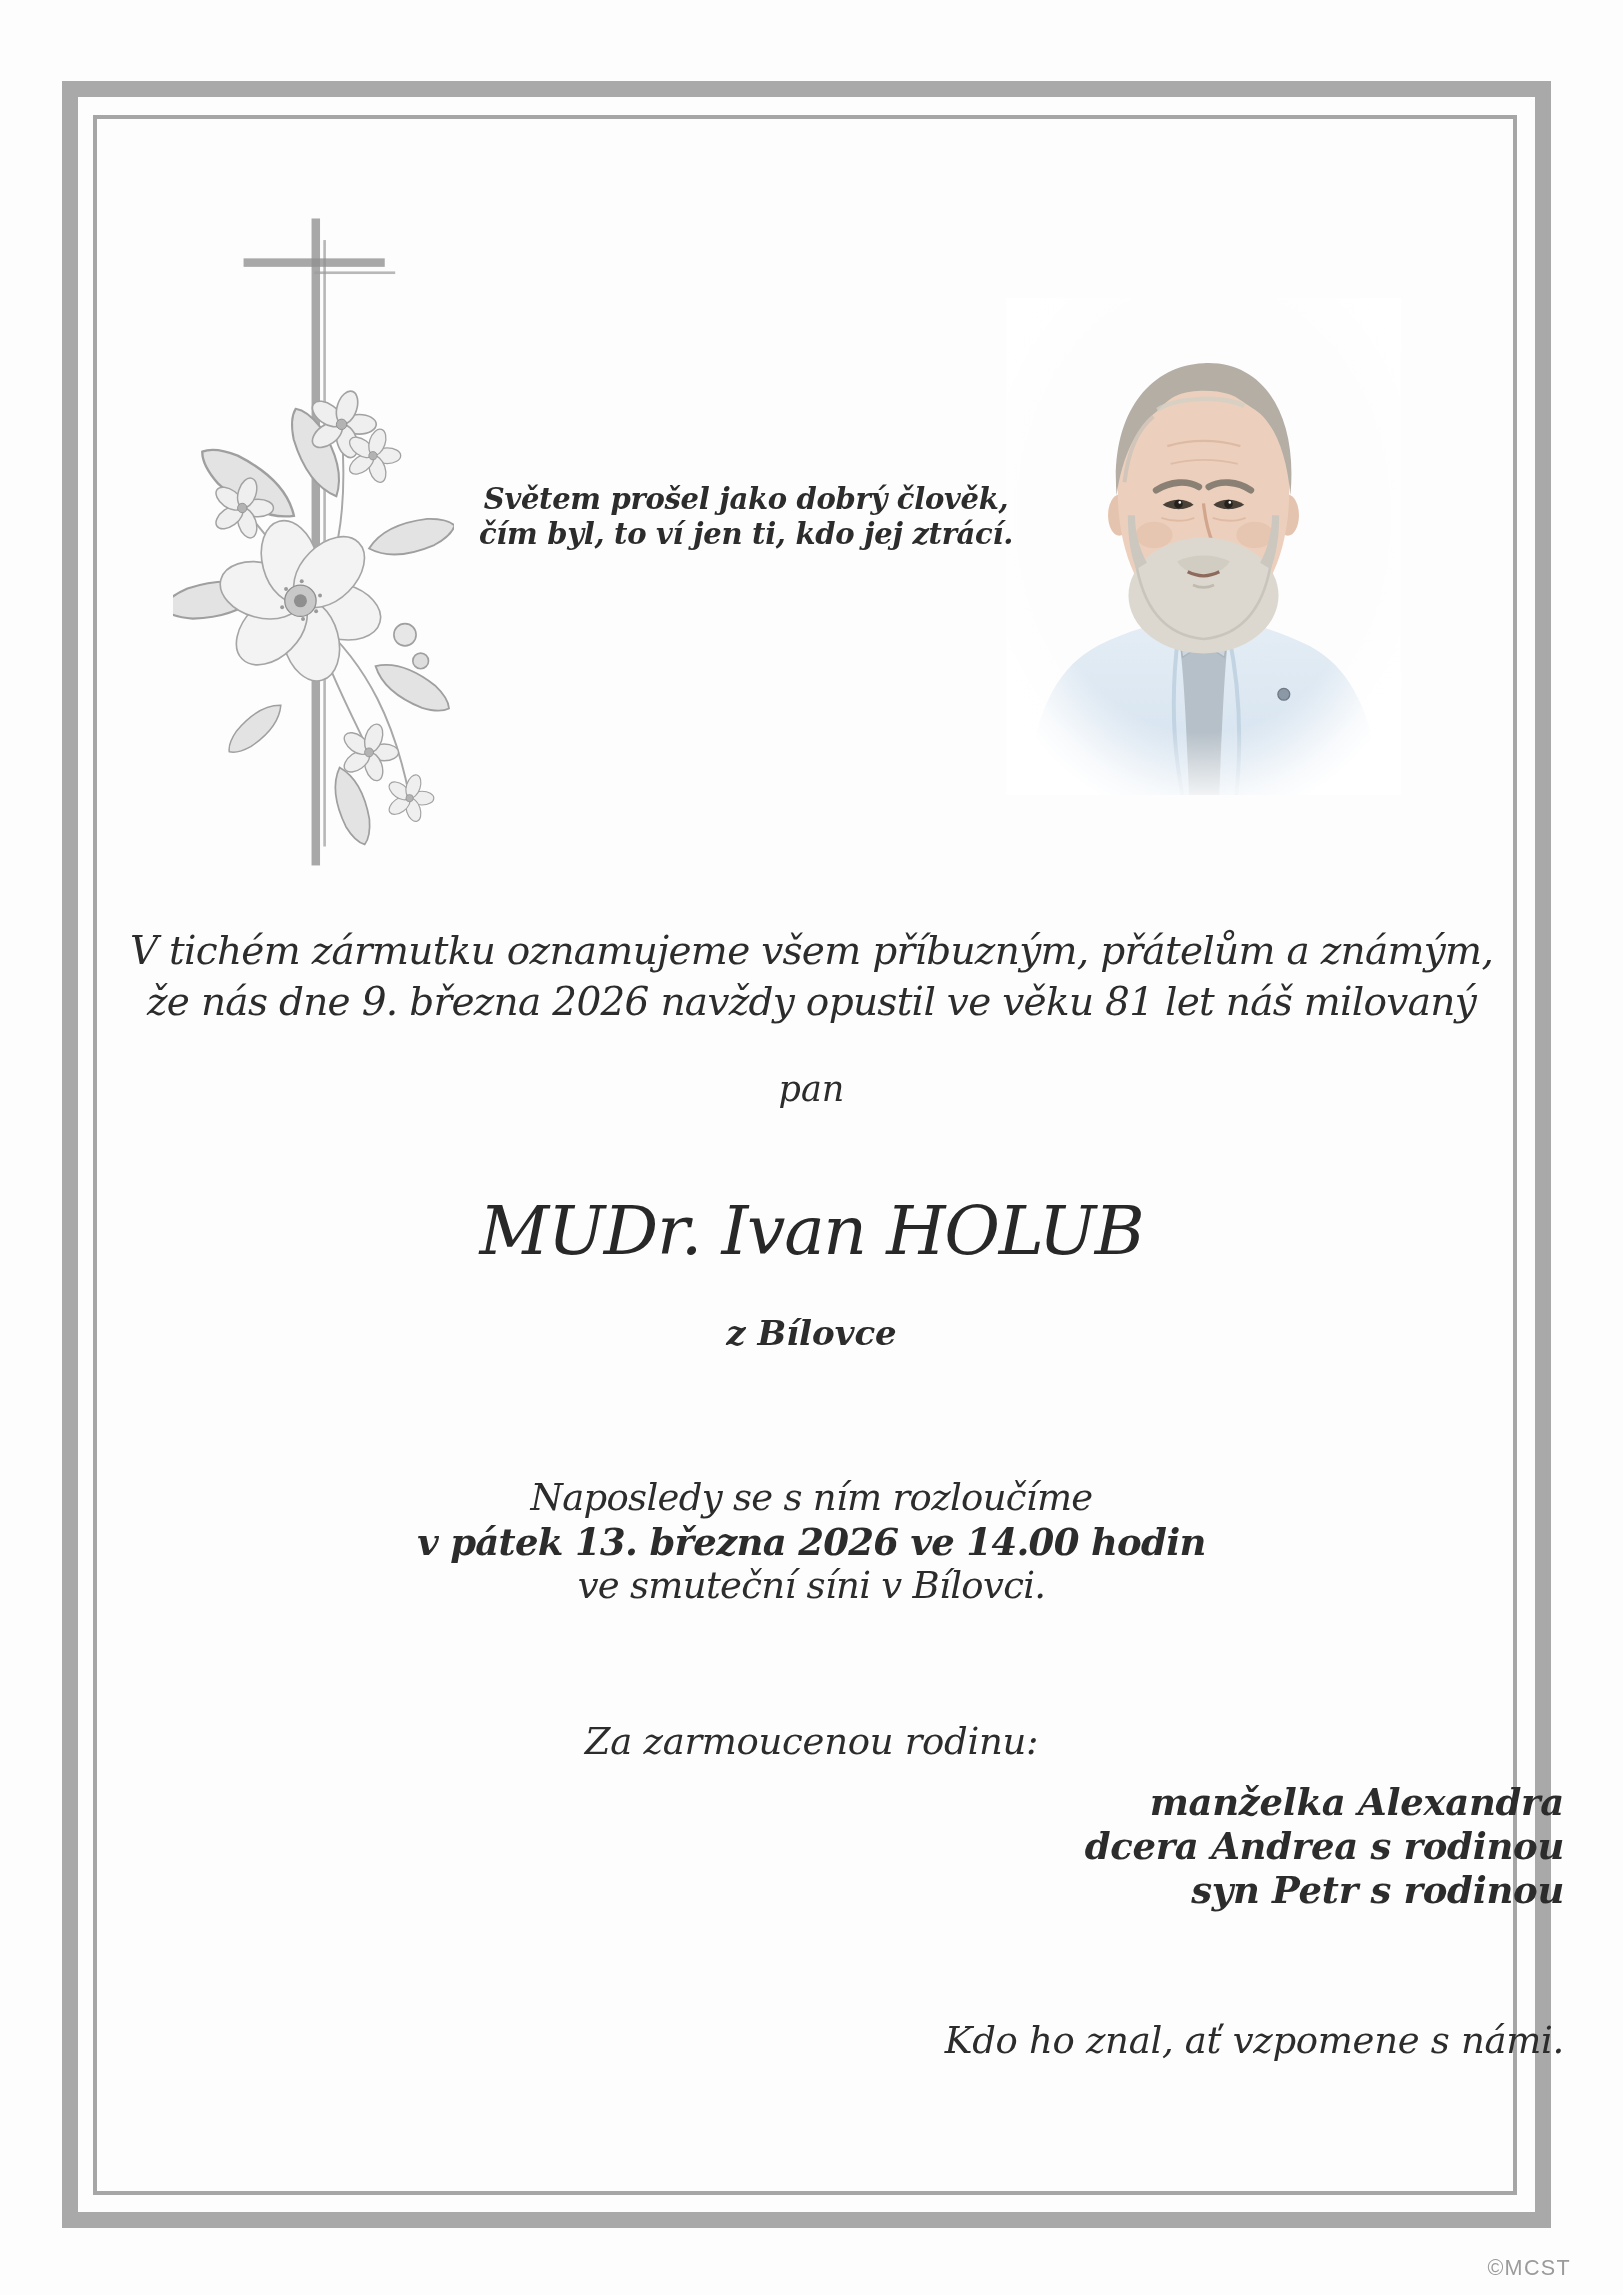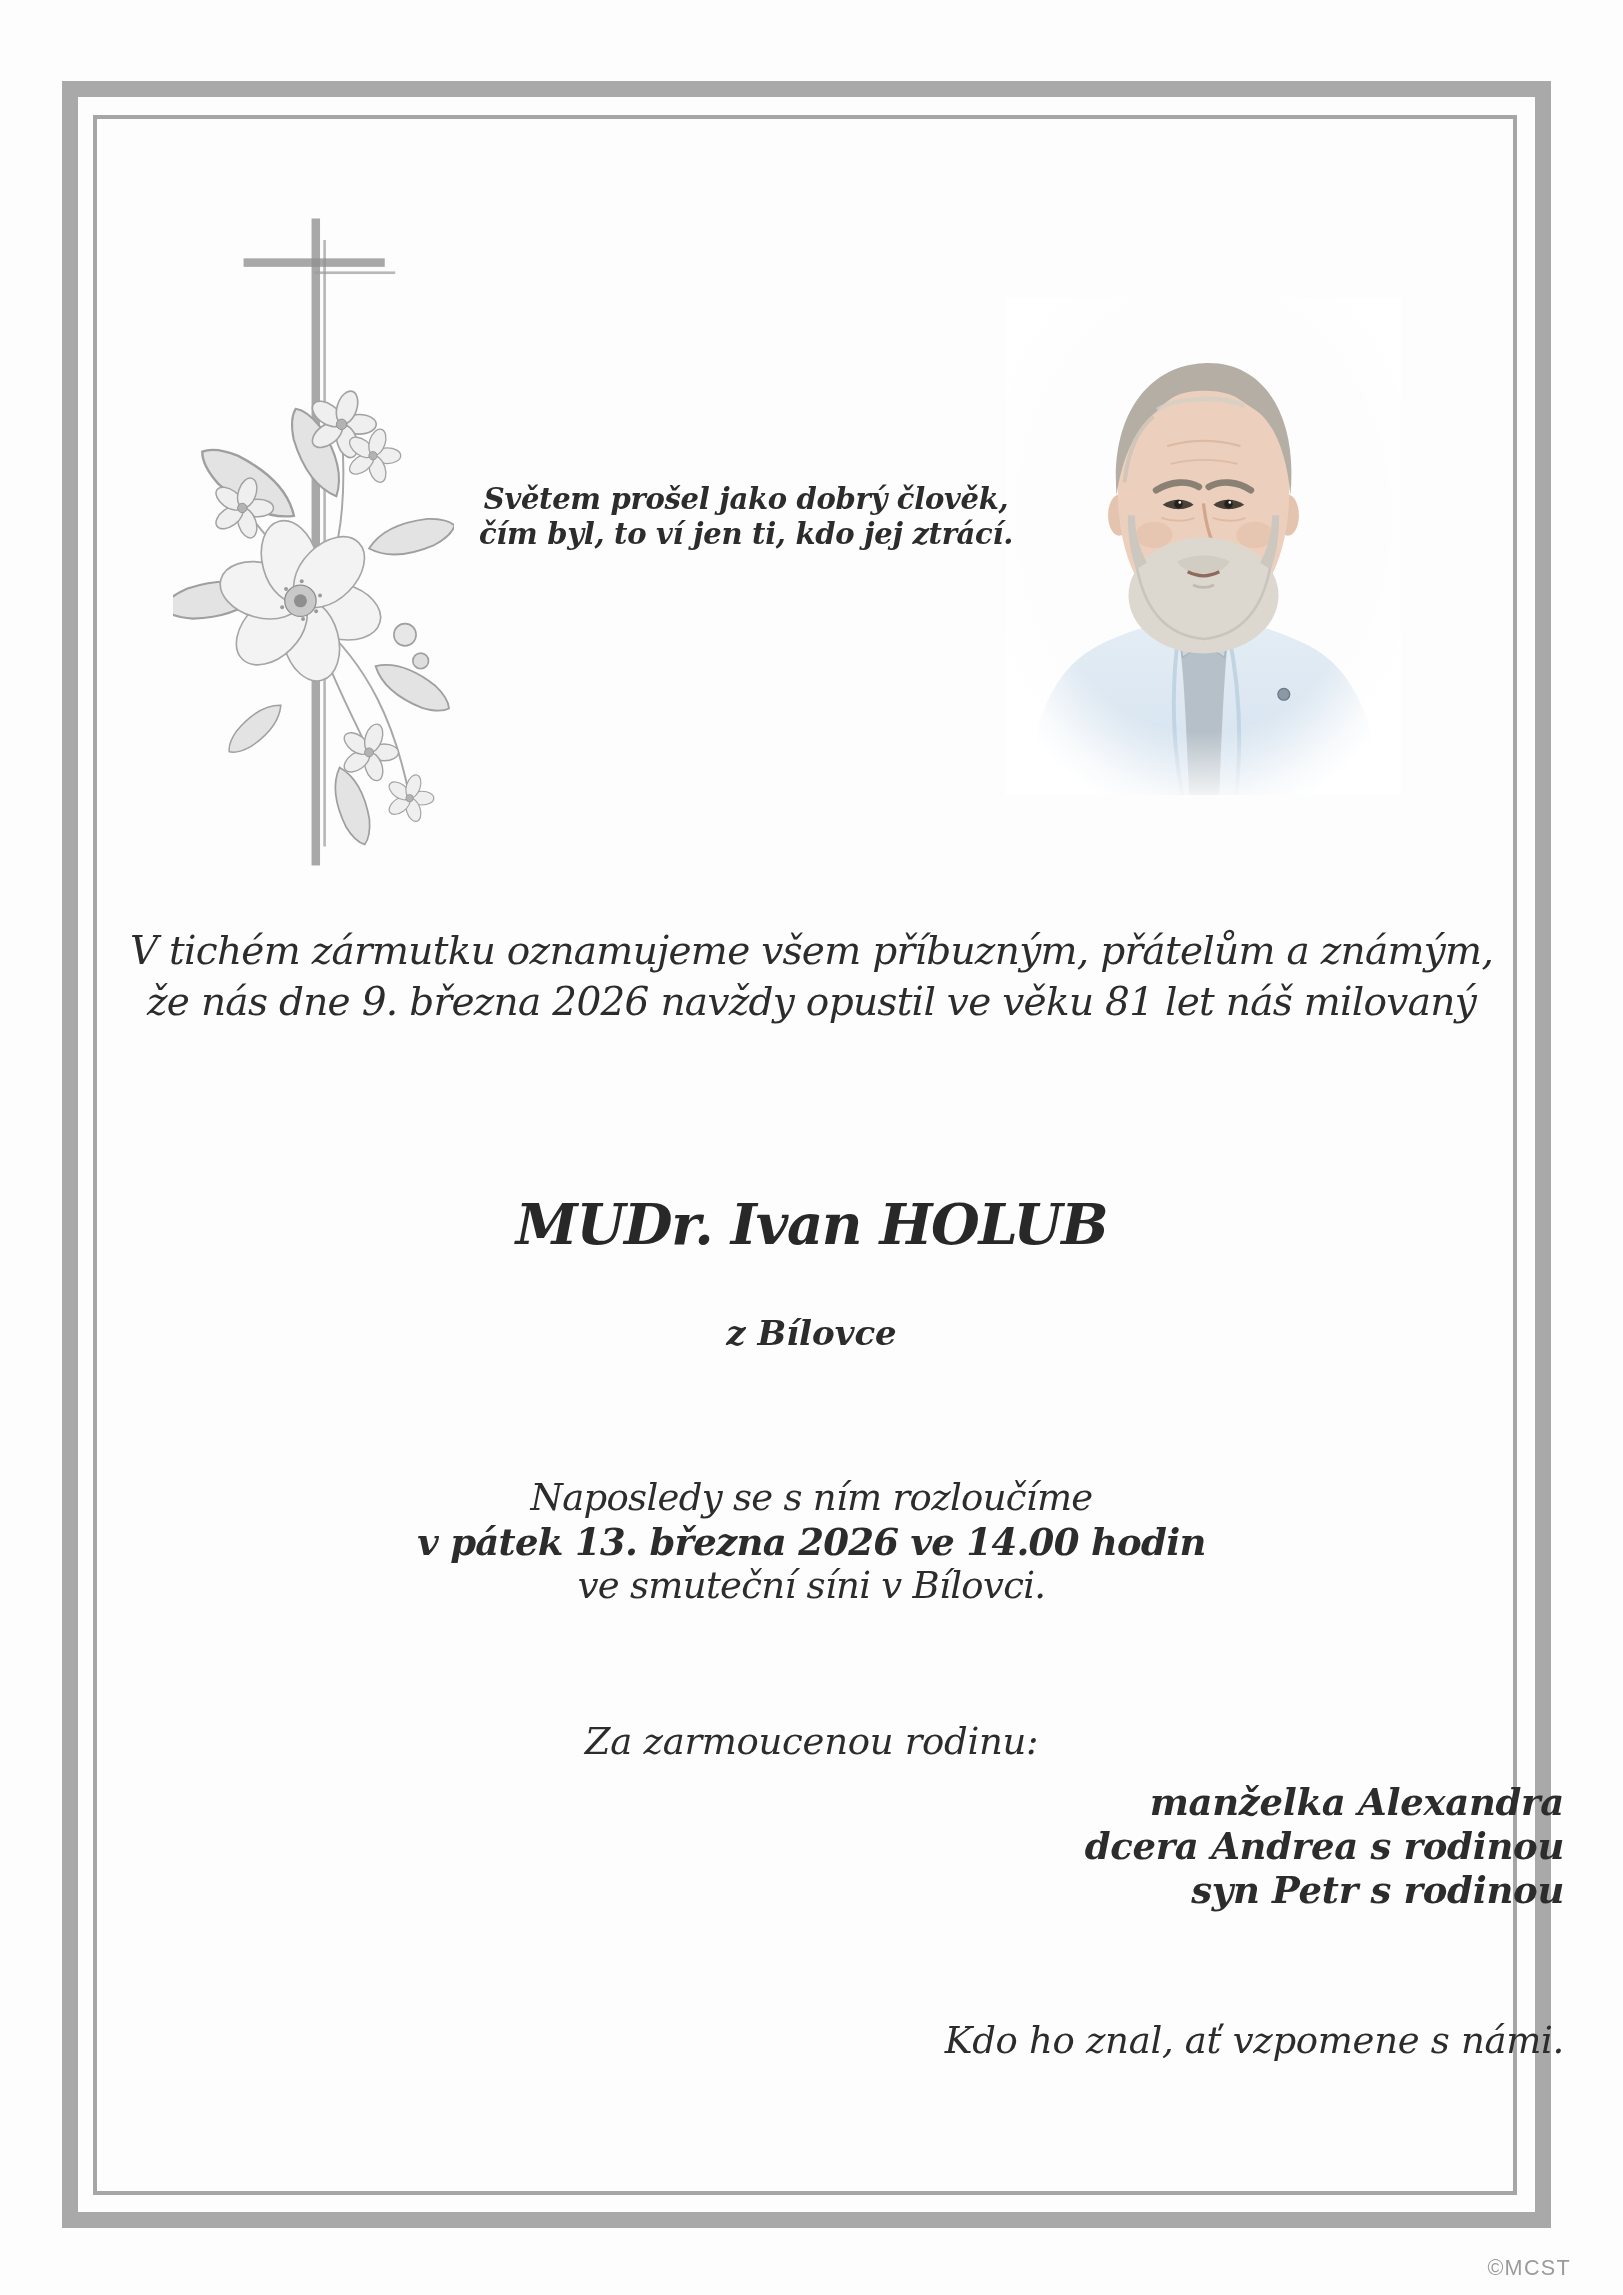--- a/index.html
+++ b/index.html
@@ -23,21 +23,21 @@
   .portrait { position:absolute; left:1004px; top:298px; width:399px; height:497px; }
   
   .t {
     position:absolute; text-align:center;
     font-style:italic; color:#2c2c2c;
     -webkit-font-smoothing:antialiased;
   }
   .quote   { left:157px; width:1178px; top:482px; font-size:29px; line-height:35px; font-weight:700; letter-spacing:-0.3px; }
   .announce{ left:59px; right:59px; top:925px; font-size:39px; line-height:51px; letter-spacing:-0.7px; }
   .saluta  { left:59px; right:59px; top:1069px; font-size:35px; }
-  .name    { left:59px; right:59px; top:1191px; font-size:56px; font-weight:700; letter-spacing:-1.3px; color:#282828; }
+  .name    { left:59px; right:59px; top:1191px; font-size:68px; font-weight:400; letter-spacing:-1.3px; color:#282828; }
   .origin  { left:59px; right:59px; top:1313px; font-size:34px; font-weight:700; }
   .farewell{ left:59px; right:59px; top:1476px; font-size:37px; line-height:44px; letter-spacing:-0.7px; }
   .farewell .b { font-weight:700; }
   .famintro{ left:59px; right:59px; top:1720px; font-size:37px; letter-spacing:-0.3px; }
   .famlist { left:59px; right:59px; top:1780px; font-size:37px; line-height:44px; font-weight:700; letter-spacing:-0.3px;text-align:right; }
   .closing { left:59px; right:59px; top:2019px; font-size:37px; letter-spacing:-0.3px;text-align:right; }
   .footer  {
     left:59px; right:59px; top:2230px; font-size:18.3px;
     font-style:normal; font-family:"Liberation Serif", serif; color:#333333;
     letter-spacing:0.3px;
@@ -195,20 +195,21 @@
   <div class="t quote">
     <div>Světem prošel jako dobrý člověk,</div>
     <div>čím byl, to ví jen ti, kdo jej ztrácí.</div>
   </div>
 
   <div class="t announce">
     <div>V tichém zármutku oznamujeme všem příbuzným, přátelům a známým,</div>
     <div>že nás dne 9. března 2026 navždy opustil ve věku 81 let náš milovaný</div>
   </div>
 
+  <div class="t saluta">pan</div>
 
   <div class="t name">MUDr. Ivan HOLUB</div>
 
   <div class="t origin">z Bílovce</div>
 
   <div class="t farewell">
     <div>Naposledy se s ním rozloučíme</div>
     <div class="b">v pátek 13. března 2026 ve 14.00 hodin</div>
     <div>ve smuteční síni v Bílovci.</div>
   </div>

